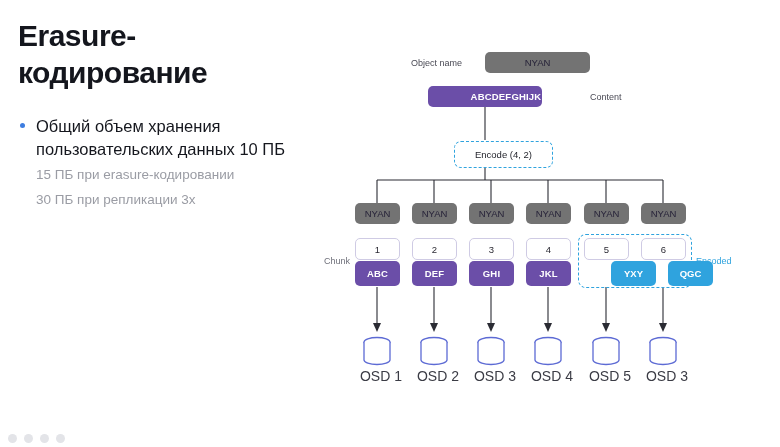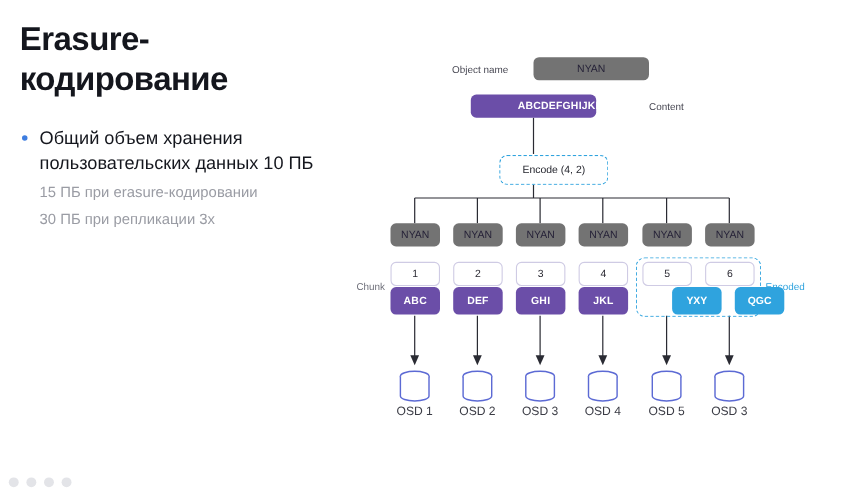--- a/index.html
+++ b/index.html
@@ -129,23 +129,23 @@
     color: #25262e;
   }
   .encoded-outline {
     position: absolute;
     box-sizing: border-box;
     border: 1.3px dashed #2fa3de;
     border-radius: 8px;
   }
   .osd-label {
     position: absolute;
-    font-size: 11px;
+    font-size: 14px;
     color: #3b3c45;
-    text-align: center;
+    text-align: right;
     white-space: nowrap;
   }
   
   .dots {
     position: absolute;
     left: 8px;
     bottom: 4px;
     display: flex;
     gap: 7px;
   }

